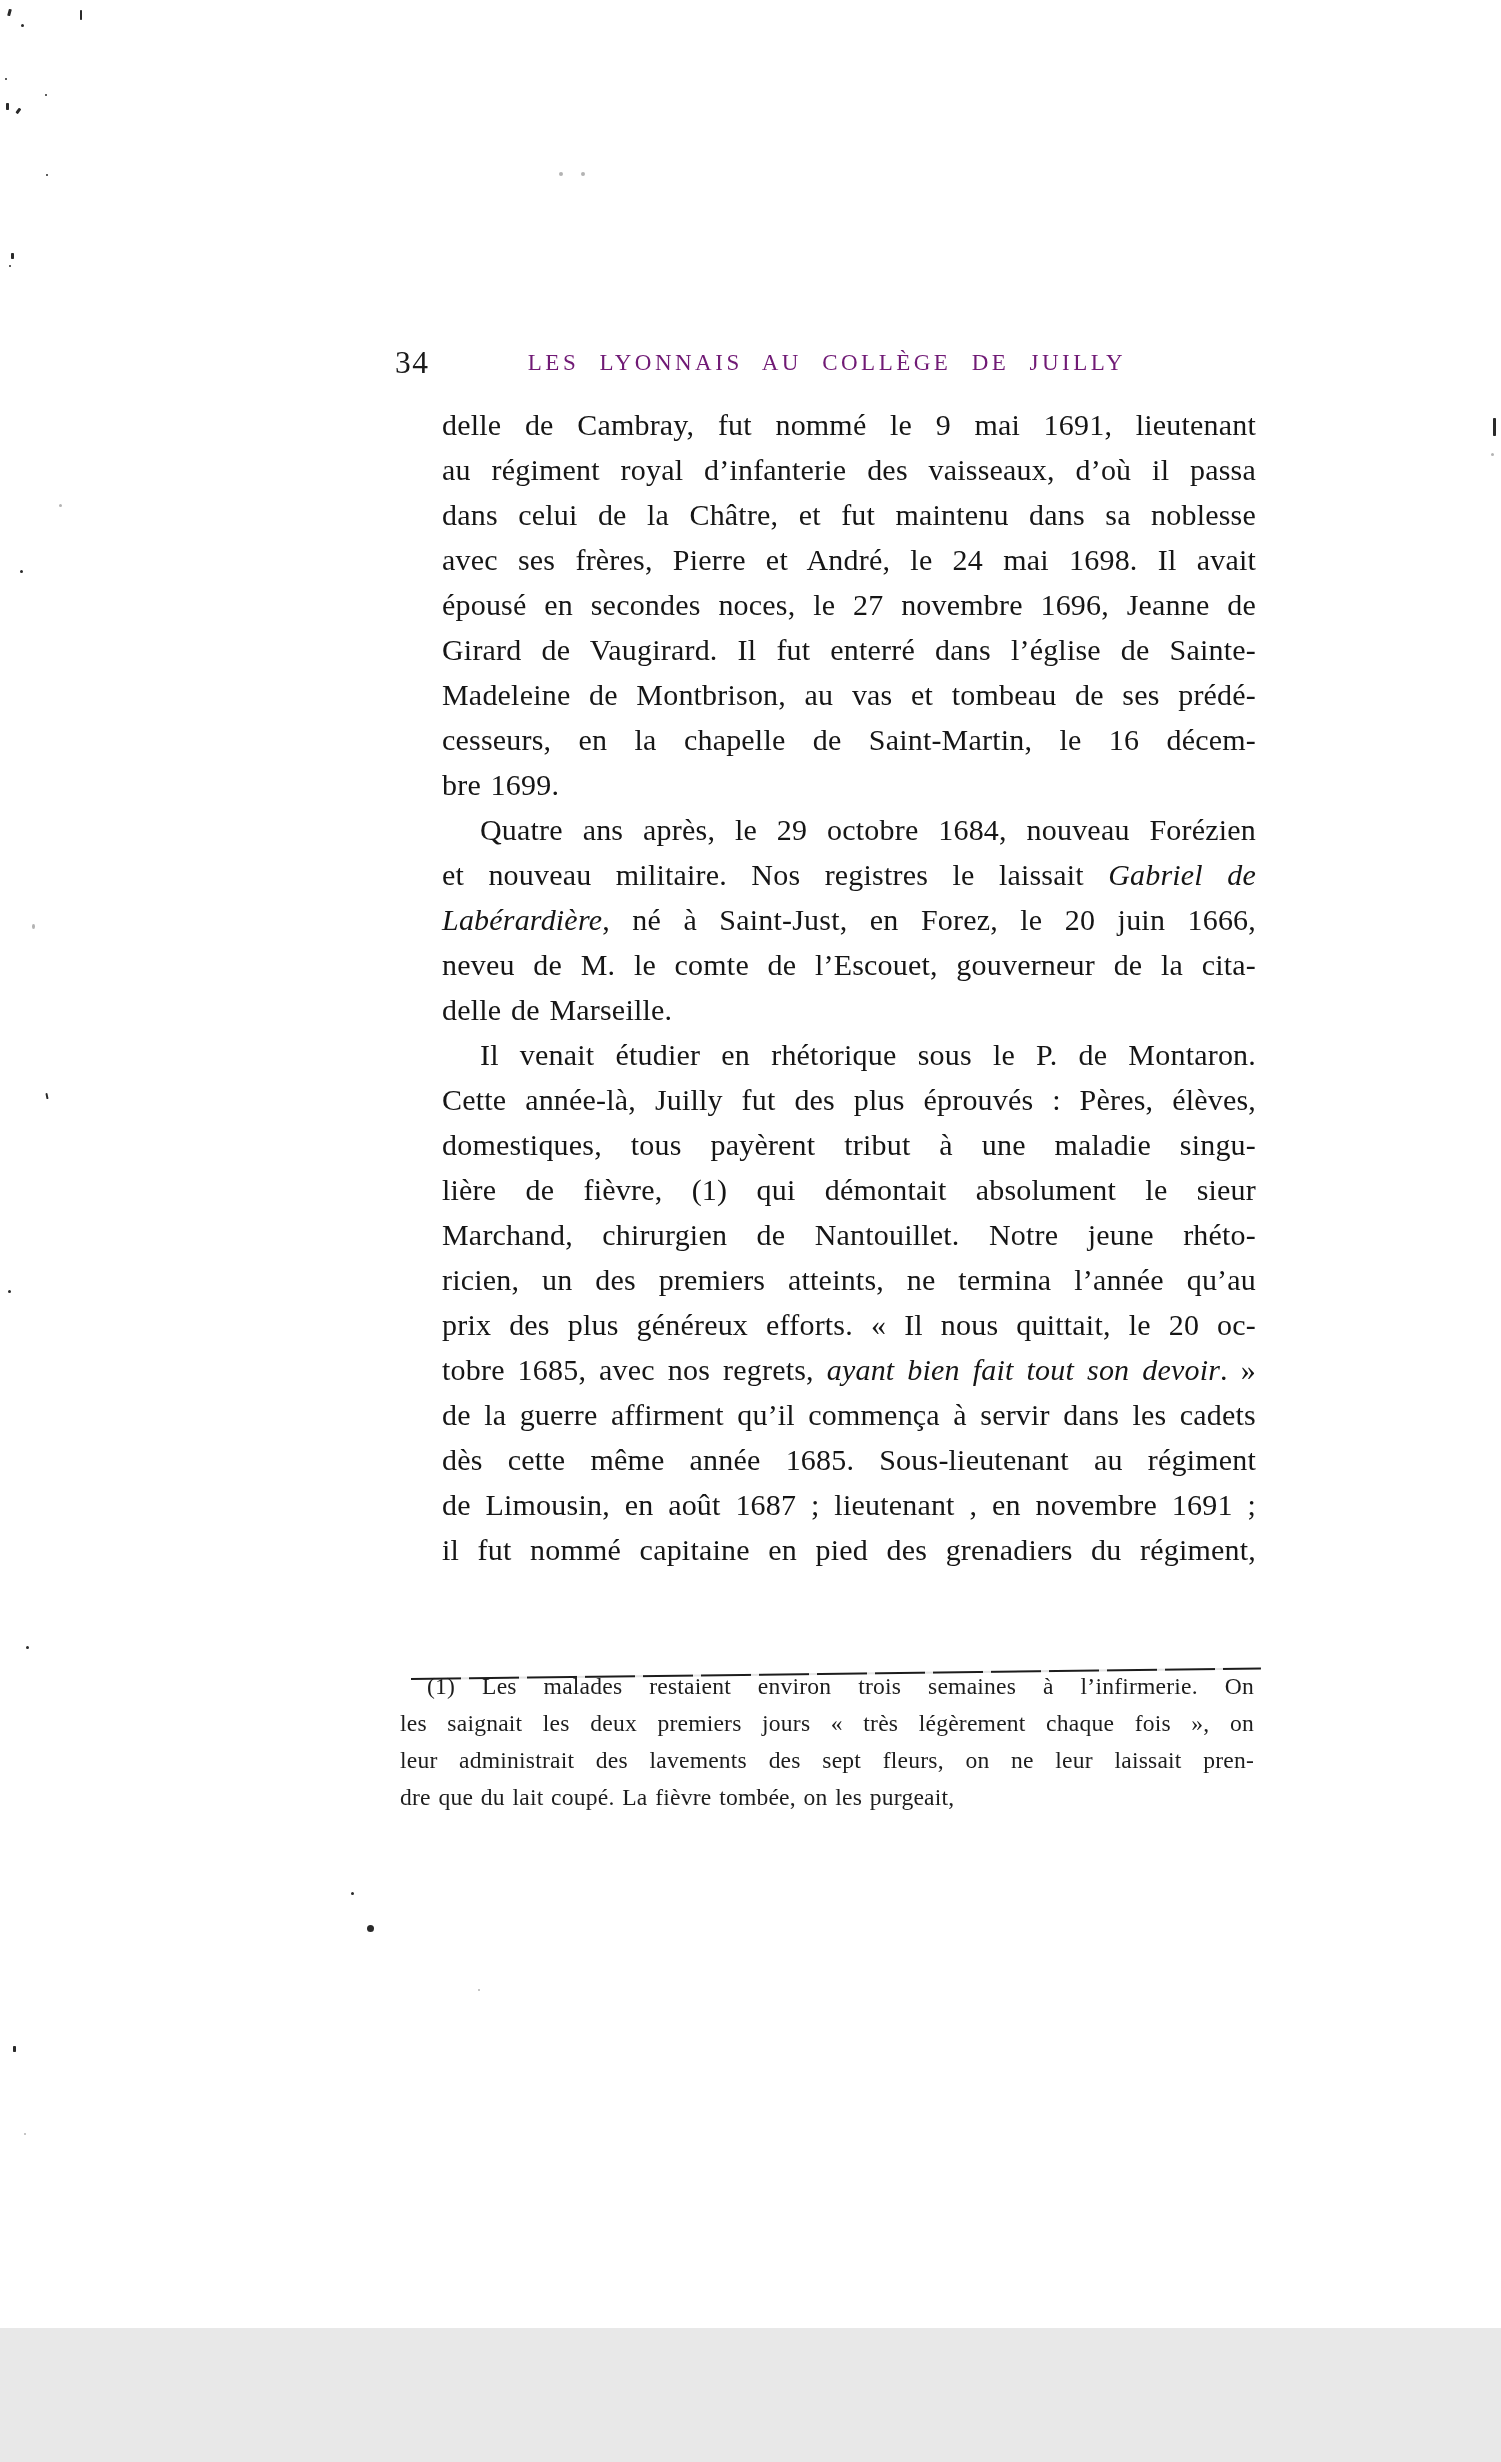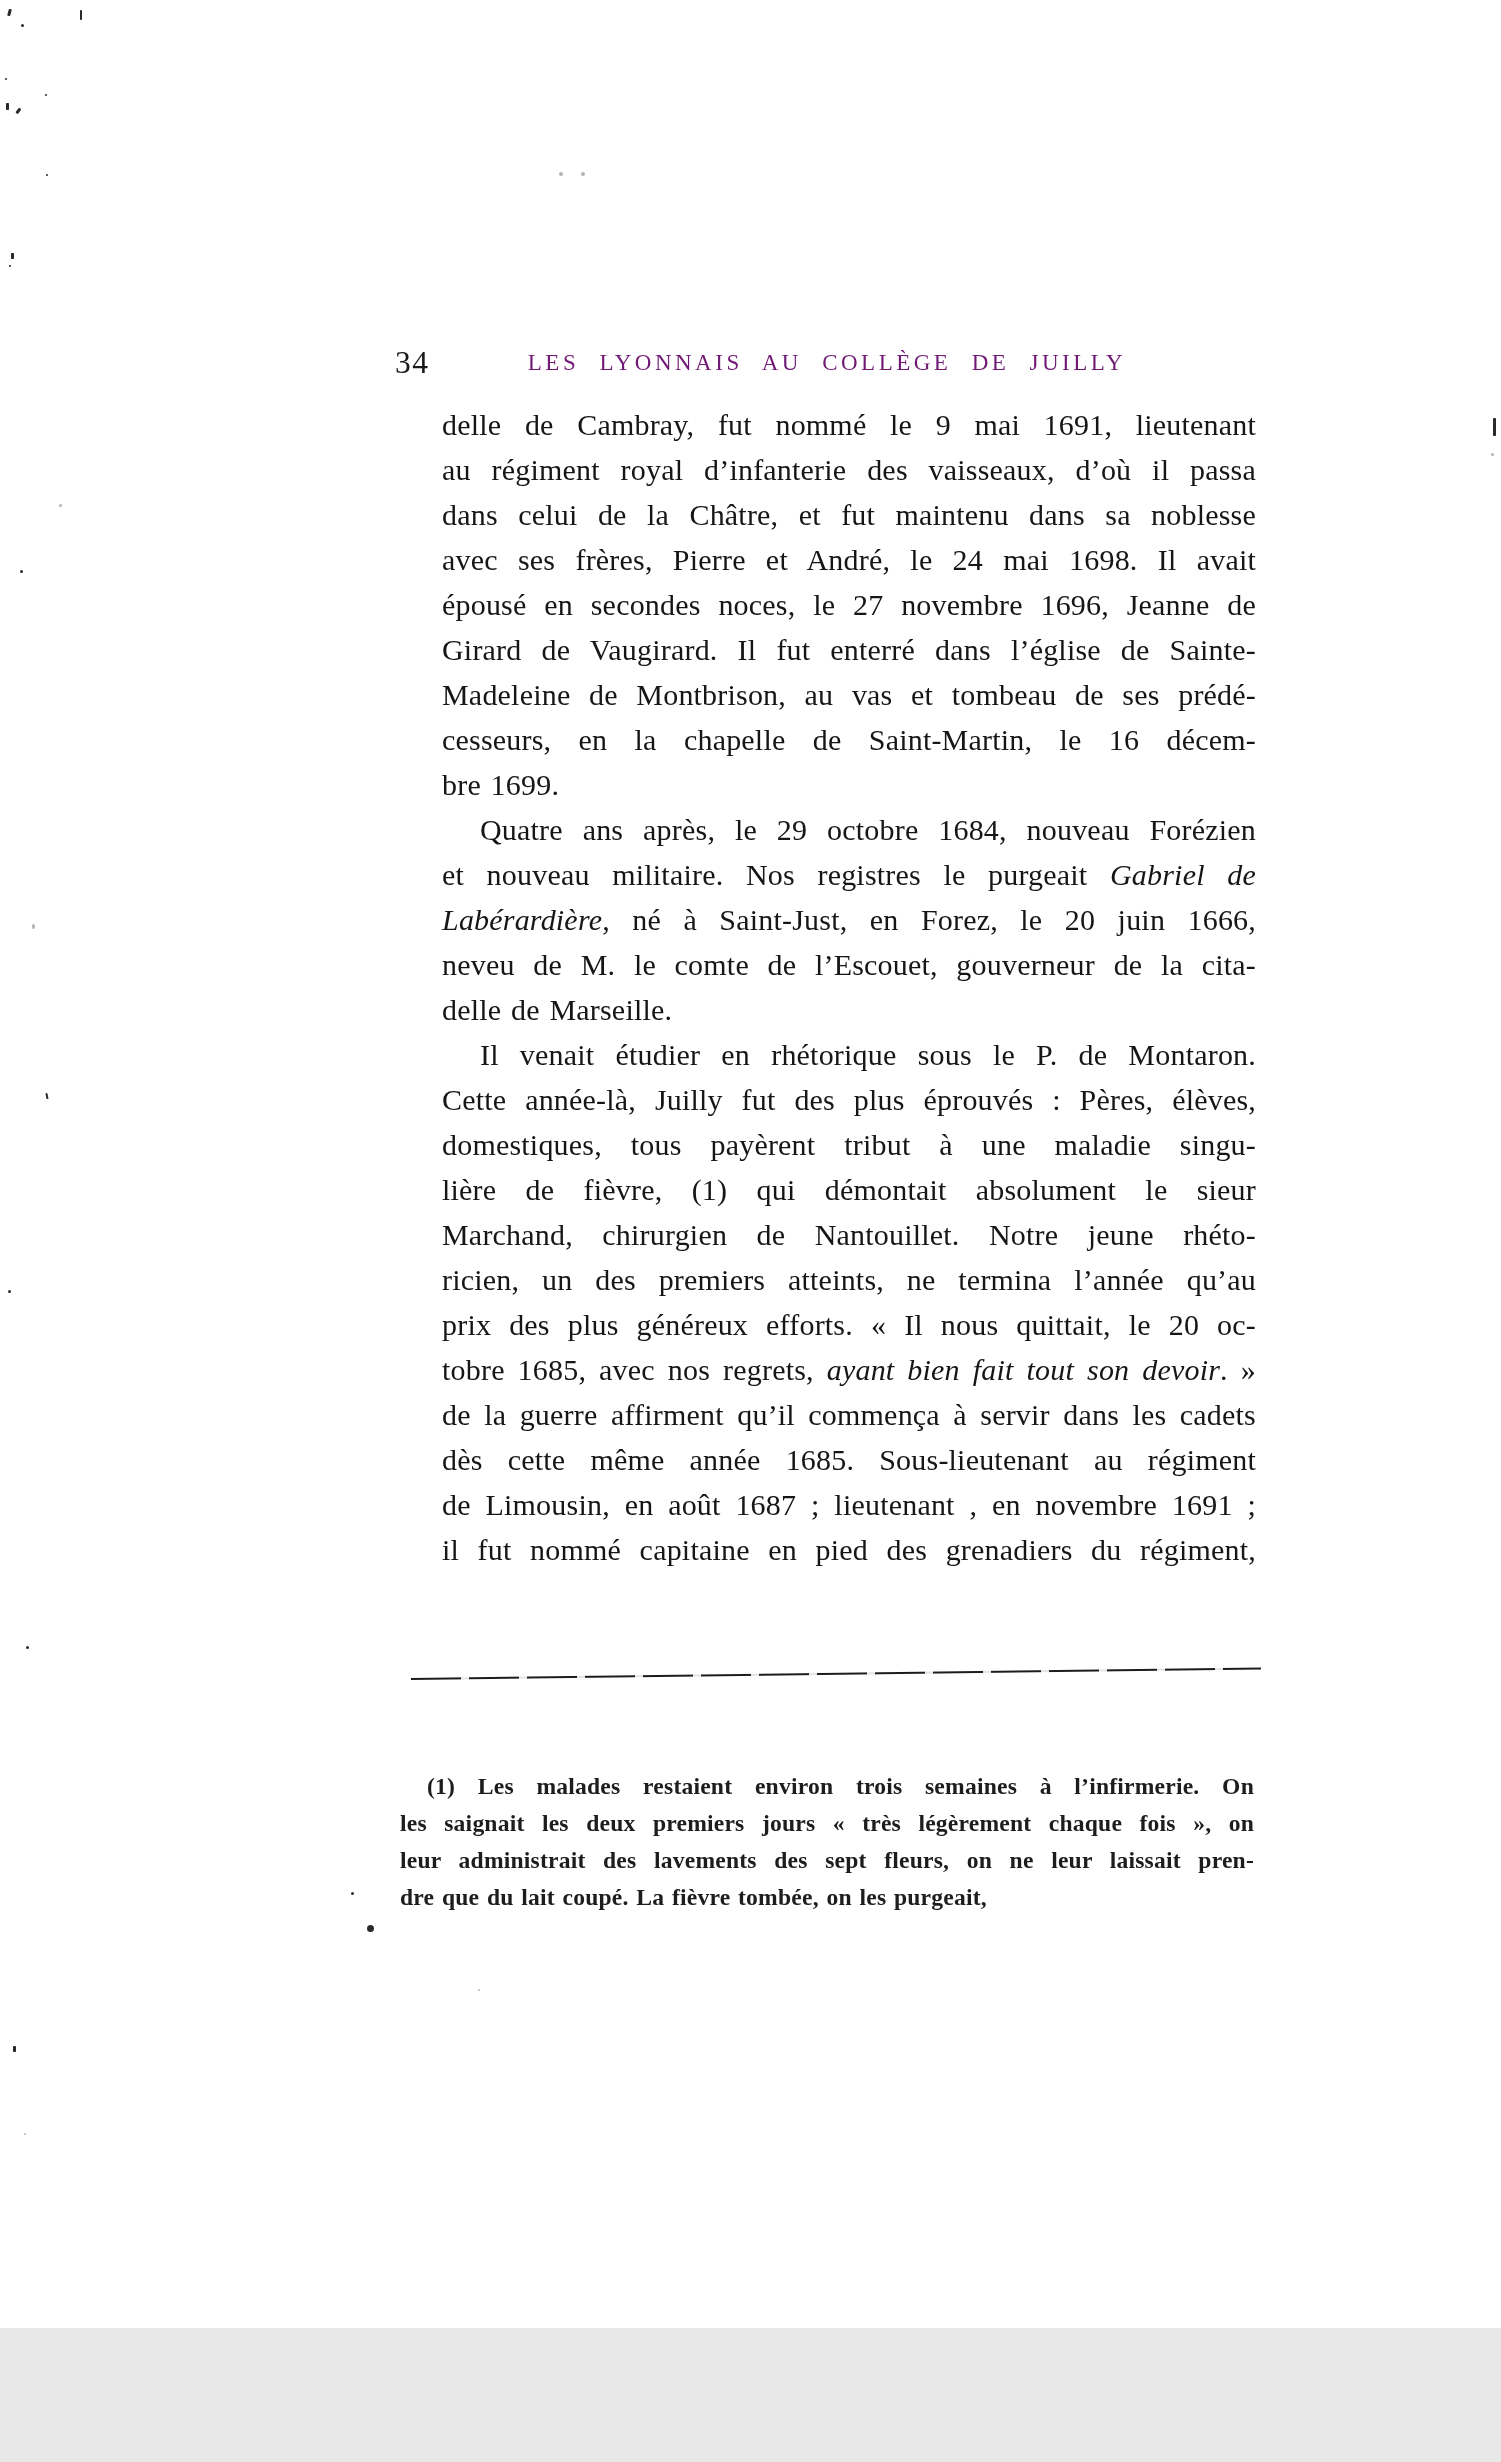--- a/index.html
+++ b/index.html
@@ -38,23 +38,23 @@
   
   .footnote-rule{
     position:absolute;left:411px;top:1678px;width:850px;height:2.4px;
     background:repeating-linear-gradient(90deg,
       #1c1c1c 0px,#1c1c1c 50px,
       rgba(28,28,28,.12) 50px,rgba(28,28,28,.12) 58px);
     transform:rotate(-0.7deg);transform-origin:0 50%;
   }
   
   .footnote{
-    position:absolute;left:400px;top:1768px;width:854px;
+    position:absolute;left:400px;top:1668px;width:854px;
     font-size:23.6px;line-height:37px;
-    word-spacing:1.6px;letter-spacing:0.2px;color:#1d1d1d;font-weight:bold;
+    word-spacing:1.6px;letter-spacing:0.2px;color:#1d1d1d;
   }
   .fln{
     text-align:justify;text-align-last:justify;
     height:37px;
   }
   .fln.last{text-align-last:left;}
   .fln.ind{text-indent:27px;}
   
   .sp{position:absolute;background:#2a2a2a;border-radius:0.8px;}
   .spg{position:absolute;background:#8a8a8a;opacity:.65;border-radius:0.8px;}
@@ -72,21 +72,21 @@
     <div class="ln">delle de Cambray, fut nommé le 9 mai 1691, lieutenant</div>
     <div class="ln">au régiment royal d’infanterie des vaisseaux, d’où il passa</div>
     <div class="ln">dans celui de la Châtre, et fut maintenu dans sa noblesse</div>
     <div class="ln">avec ses frères, Pierre et André, le 24 mai 1698. Il avait</div>
     <div class="ln">épousé en secondes noces, le 27 novembre 1696, Jeanne de</div>
     <div class="ln">Girard de Vaugirard. Il fut enterré dans l’église de Sainte-</div>
     <div class="ln">Madeleine de Montbrison, au vas et tombeau de ses prédé-</div>
     <div class="ln">cesseurs, en la chapelle de Saint-Martin, le 16 décem-</div>
     <div class="ln last">bre 1699.</div>
     <div class="ln ind">Quatre ans après, le 29 octobre 1684, nouveau Forézien</div>
-    <div class="ln"><span>et nouveau militaire. Nos registres le purgeait </span><em>Gabriel de</em></div>
+    <div class="ln"><span>et nouveau militaire. Nos registres le laissait </span><em>Gabriel de</em></div>
     <div class="ln"><em>Labérardière</em><span>, né à Saint-Just, en Forez, le 20 juin 1666,</span></div>
     <div class="ln">neveu de M. le comte de l’Escouet, gouverneur de la cita-</div>
     <div class="ln last">delle de Marseille.</div>
     <div class="ln ind">Il venait étudier en rhétorique sous le P. de Montaron.</div>
     <div class="ln">Cette année-là, Juilly fut des plus éprouvés : Pères, élèves,</div>
     <div class="ln">domestiques, tous payèrent tribut à une maladie singu-</div>
     <div class="ln">lière de fièvre, (1) qui démontait absolument le sieur</div>
     <div class="ln">Marchand, chirurgien de Nantouillet. Notre jeune rhéto-</div>
     <div class="ln">ricien, un des premiers atteints, ne termina l’année qu’au</div>
     <div class="ln">prix des plus généreux efforts. « Il nous quittait, le 20 oc-</div>

